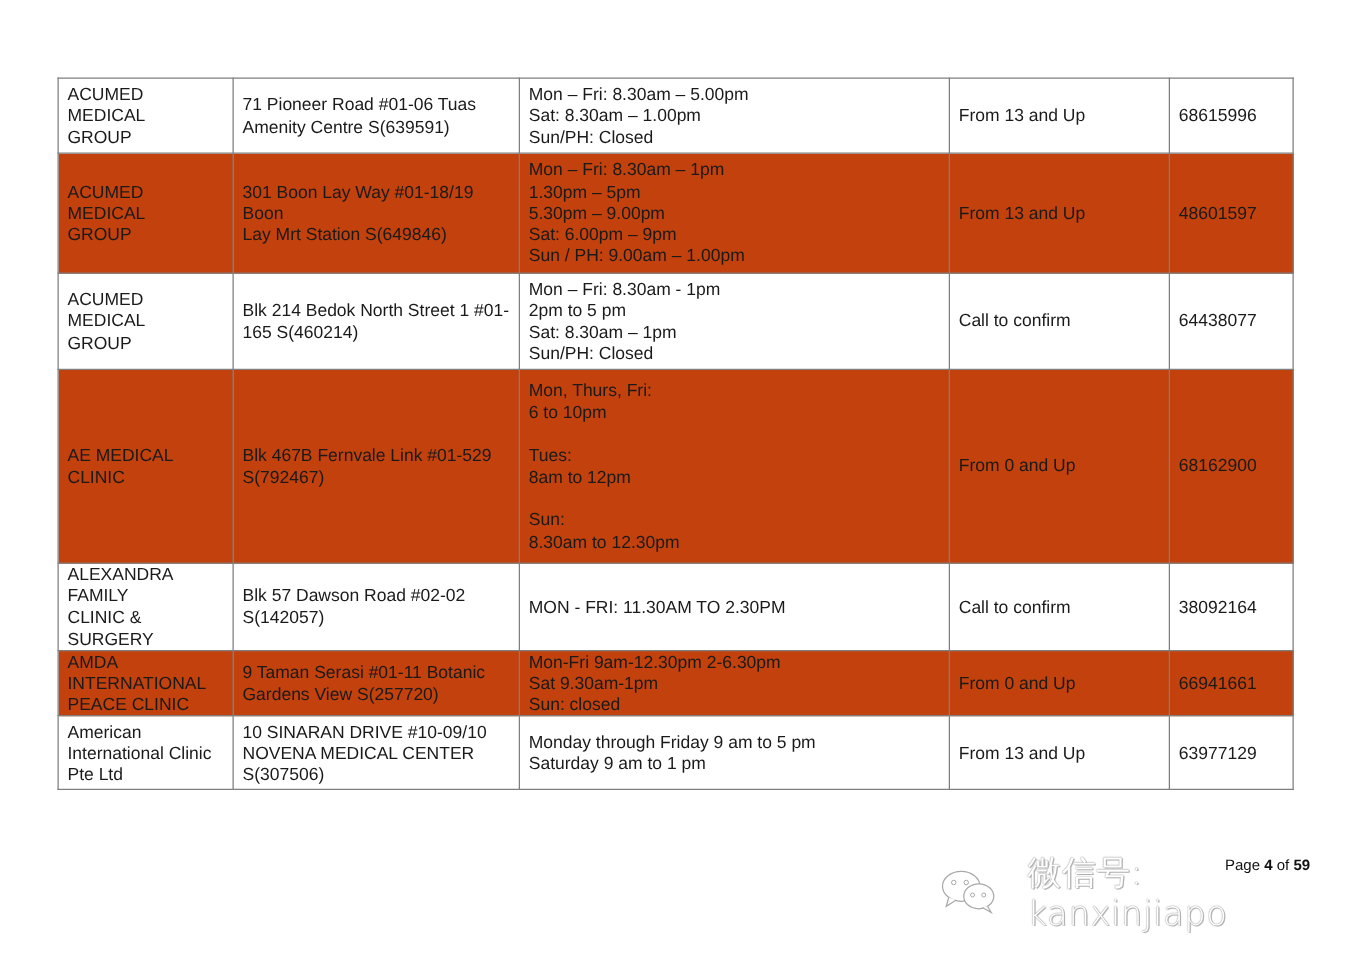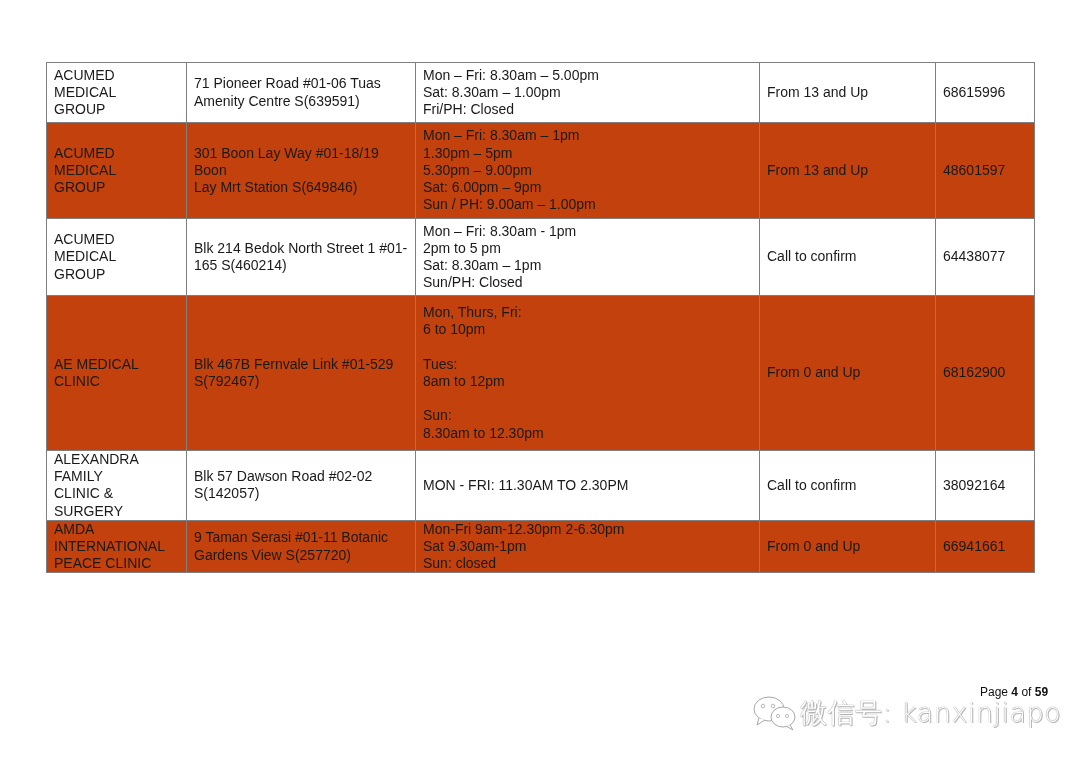--- a/index.html
+++ b/index.html
@@ -21,21 +21,21 @@
     white-space:pre-line;
   }
   .clinic-table tr.shaded td { background:#c2410c; }
   .footer-page {
     position:absolute; left:963px; top:685px;
     font-size:12px; color:#111;margin-left:17px;
   }
   .footer-page b { font-weight:bold; }
   .watermark {
     position:absolute; left:752px; top:693px; height:40px;
-    display:flex; align-items:center; gap:2px;
+    display:flex; align-items:center; gap:24px;
     color:#ffffff;
     font-size:27px; letter-spacing:0.5px;
     text-shadow: 0 0 1px #9a9a9a, 0 0 1px #9a9a9a, 1px 1px 0 #bdbdbd;
     font-family: "DejaVu Sans", sans-serif;
     font-weight:200;
   }
   .watermark svg { display:block; }
 </style>
 </head>
 <body>
@@ -49,21 +49,21 @@
     <col style="width:99px">
   </colgroup>
   <tbody id="table-body">
     <tr style="height: 60px;">
       <td>ACUMED MEDICAL
 GROUP</td>
       <td>71 Pioneer Road #01-06 Tuas
 Amenity Centre  S(639591)</td>
       <td>Mon – Fri: 8.30am – 5.00pm
 Sat: 8.30am – 1.00pm
-Fri/PH: Closed</td>
+Sun/PH: Closed</td>
       <td>From 13 and Up</td>
       <td>68615996</td>
     </tr>
     <tr class="shaded" style="height: 96px;">
       <td>ACUMED MEDICAL
 GROUP</td>
       <td>301 Boon Lay Way #01-18/19 Boon
 Lay Mrt Station  S(649846)</td>
       <td>Mon – Fri: 8.30am – 1pm
 1.30pm – 5pm
@@ -114,20 +114,32 @@
 INTERNATIONAL
 PEACE CLINIC</td>
       <td>9 Taman Serasi #01-11 Botanic
 Gardens View  S(257720)</td>
       <td>Mon-Fri 9am-12.30pm 2-6.30pm
 Sat 9.30am-1pm
 Sun: closed</td>
       <td>From 0 and Up</td>
       <td>66941661</td>
     </tr>
+    <tr style="height: 59px;">
+      <td>American
+International Clinic
+Pte Ltd</td>
+      <td>10 SINARAN DRIVE #10-09/10
+NOVENA MEDICAL CENTER
+S(307506)</td>
+      <td>Monday through Friday 9 am to 5 pm
+Saturday 9 am to 1 pm</td>
+      <td>From 13 and Up</td>
+      <td>63977129</td>
+    </tr>
   </tbody>
 </table>
 
 <div class="footer-page"><span>Page </span><b>4</b><span> of </span><b>59</b></div>
 
 <div class="watermark">
   <span>
     <svg width="46" height="36" viewBox="0 0 46 36">
       <ellipse cx="17" cy="14" rx="15" ry="12" fill="#fff" stroke="#a8a8a8" stroke-width="1"></ellipse>
       <path d="M7 23 L5 30 L13 25" fill="#fff" stroke="#a8a8a8" stroke-width="1"></path>

